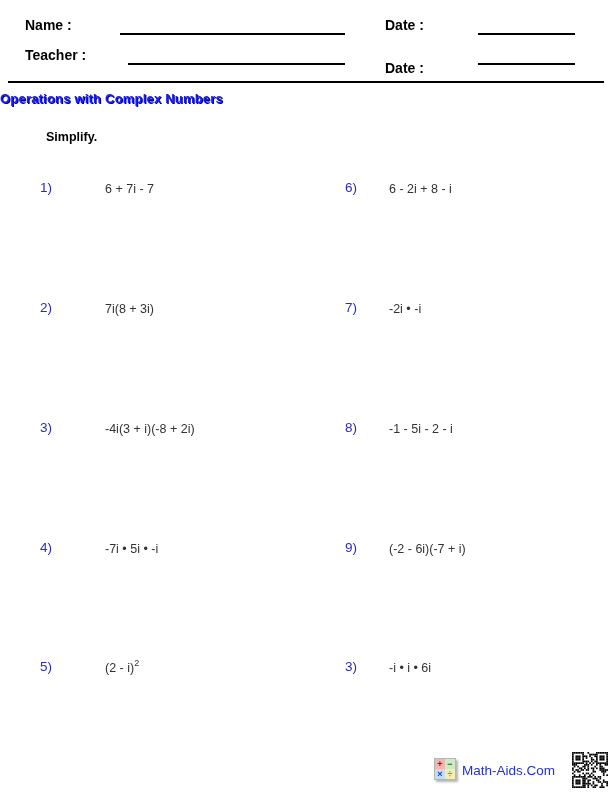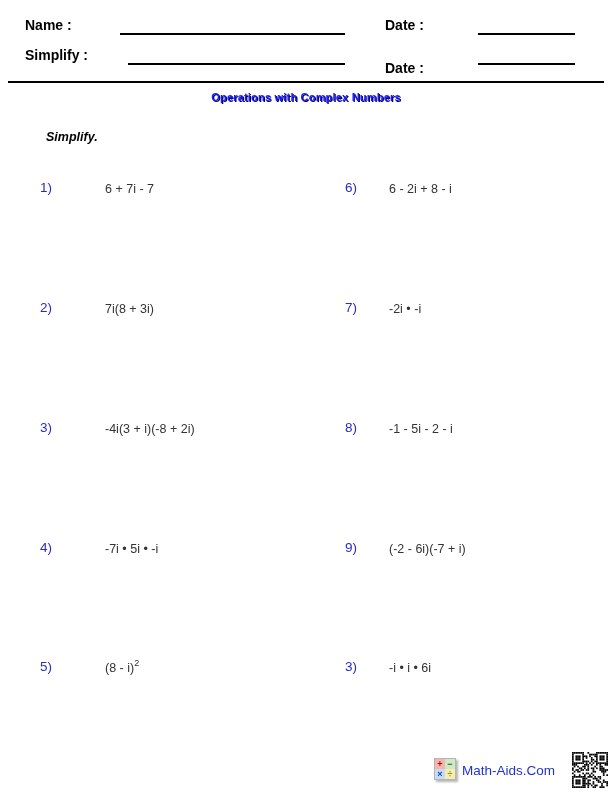--- a/index.html
+++ b/index.html
@@ -6,26 +6,26 @@
   .page{
     position:relative;width:612px;height:792px;background:#fff;overflow:hidden;
     font-family:"Liberation Sans","DejaVu Sans",sans-serif;color:#000;
   }
   
   .hdr-lbl{position:absolute;font-size:14px;font-weight:bold;color:#000;white-space:nowrap;}
   .blank-line{position:absolute;border-bottom:2px solid #000;height:0;}
   .hdr-divider{position:absolute;left:8px;top:81px;width:596px;border-top:2px solid #000;}
   
   .title{
-    position:absolute;left:0;top:91px;width:612px;text-align:center;
-    font-size:11px;font-weight:bold;color:var(--title-blue,#1a1aff);
+    position:absolute;left:0;top:91px;width:612px;text-align:left;
+    font-size:13px;font-weight:bold;color:var(--title-blue,#1a1aff);
     text-shadow:1px 1px 0 var(--title-shadow,#000066);
     letter-spacing:0.2px;
   }
-  .instruction{position:absolute;left:46px;top:130px;font-size:12.5px;font-weight:bold;color:#000;font-style:italic;}
+  .instruction{position:absolute;left:46px;top:130px;font-size:12.5px;font-weight:bold;color:#000;}
   
   .pnum{position:absolute;width:32px;text-align:right;font-size:13.5px;color:var(--number-blue,#2b2bbf);white-space:nowrap;}
   .pexpr{position:absolute;font-size:12.5px;color:var(--text-dark,#333333);white-space:nowrap;margin-left:37px;}
   .pexpr sup{font-size:9px;position:relative;top:-1px;}
   .r1{top:180px}.r2{top:300px}.r3{top:420px}.r4{top:540px}.r5{top:659px}
   .numL{left:20px}.exprL{left:68px}
   .numR{left:325px}.exprR{left:352px}
   
   .ma-logo{
     position:absolute;left:434px;top:758px;width:20px;height:20px;
@@ -49,21 +49,21 @@
 </head>
 <body>
 
 <div class="page">
 
   <div class="hdr-lbl" style="left:25px;top:17px">Name :</div>
   <div class="blank-line" style="left:120px;top:33px;width:225px"></div>
   <div class="hdr-lbl" style="left:385px;top:17px">Date :</div>
   <div class="blank-line" style="left:478px;top:33px;width:97px"></div>
 
-  <div class="hdr-lbl" style="left:25px;top:47px">Simplify :</div>
+  <div class="hdr-lbl" style="left:25px;top:47px">Teacher :</div>
   <div class="blank-line" style="left:128px;top:63px;width:217px"></div>
   <div class="hdr-lbl" style="left:385px;top:60px">Date :</div>
   <div class="blank-line" style="left:478px;top:63px;width:97px"></div>
 
   <div class="hdr-divider"></div>
 
   <div class="title">Operations with Complex Numbers</div>
   <div class="instruction">Simplify.</div>
 
   <div class="pnum numL r1">1)</div>
@@ -72,21 +72,21 @@
   <div class="pnum numL r2">2)</div>
   <div class="pexpr exprL r2"><span>7i(8 + 3i)</span><sup></sup></div>
 
   <div class="pnum numL r3">3)</div>
   <div class="pexpr exprL r3"><span>-4i(3 + i)(-8 + 2i)</span><sup></sup></div>
 
   <div class="pnum numL r4">4)</div>
   <div class="pexpr exprL r4"><span>-7i • 5i • -i</span><sup></sup></div>
 
   <div class="pnum numL r5">5)</div>
-  <div class="pexpr exprL r5"><span>(8 - i)</span><sup>2</sup></div>
+  <div class="pexpr exprL r5"><span>(2 - i)</span><sup>2</sup></div>
 
   <div class="pnum numR r1">6)</div>
   <div class="pexpr exprR r1"><span>6 - 2i + 8 - i</span><sup></sup></div>
 
   <div class="pnum numR r2">7)</div>
   <div class="pexpr exprR r2"><span>-2i • -i</span><sup></sup></div>
 
   <div class="pnum numR r3">8)</div>
   <div class="pexpr exprR r3"><span>-1 - 5i - 2 - i</span><sup></sup></div>
 

